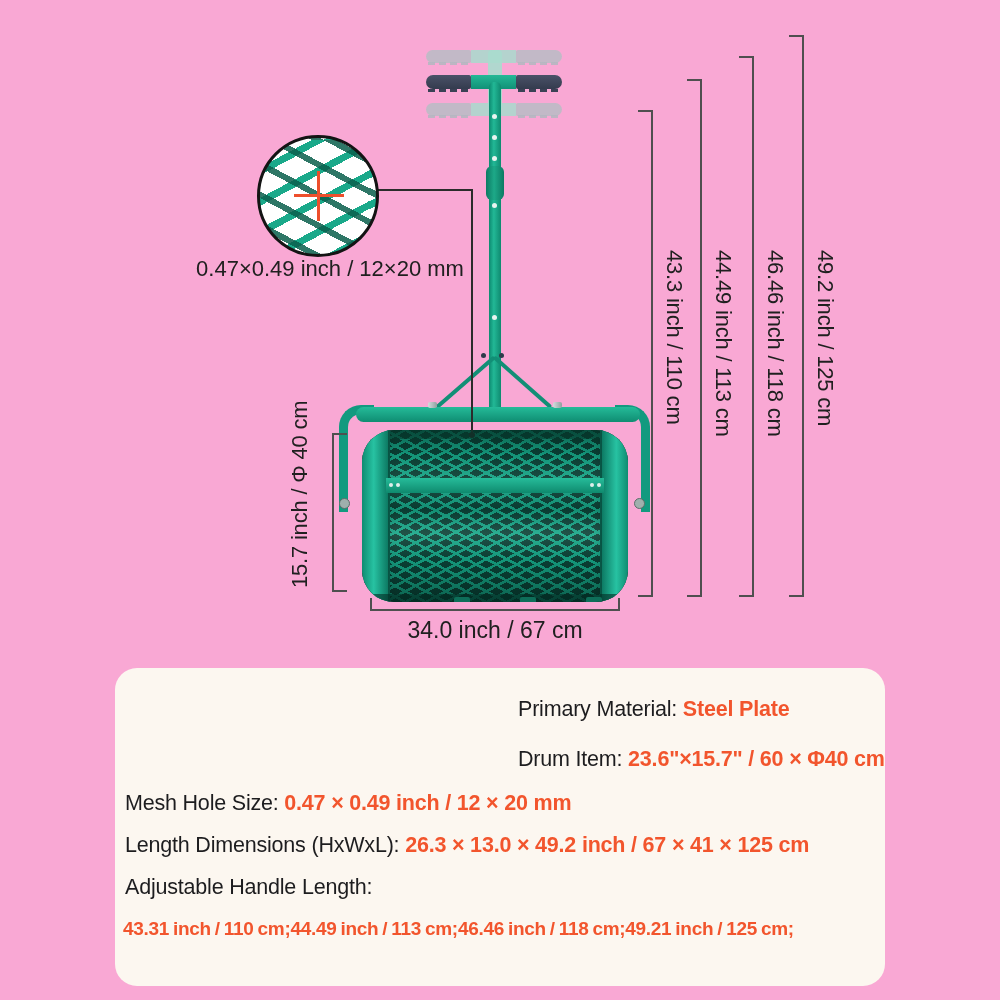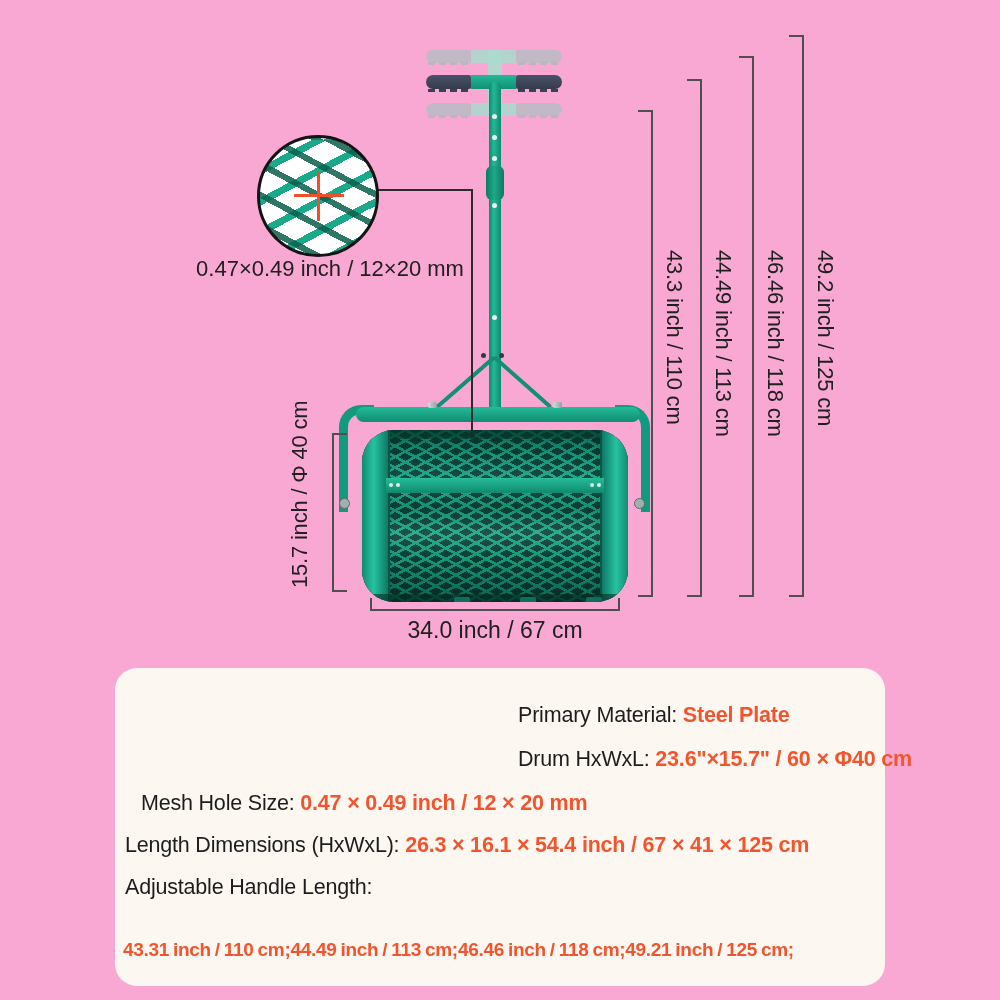--- a/index.html
+++ b/index.html
@@ -80,21 +80,21 @@
     background:linear-gradient(180deg,#26bc9a,#0f8a6e);}
   .hingeDot{position:absolute;width:4px;height:4px;border-radius:50%;background:#dfeeea;top:5px;}
   .rimTop{position:absolute;left:24px;right:24px;top:0;height:9px;background:rgba(6,58,46,.55);z-index:1;}
   .rimBot{position:absolute;left:0;right:0;bottom:0;height:8px;background:rgba(4,45,36,.6);z-index:3;}
   .clip{position:absolute;bottom:0;width:16px;height:5px;background:#0e6e59;z-index:4;border-radius:2px 2px 0 0;}
 
   
   #panel{position:absolute;left:115px;top:668px;width:770px;height:318px;border-radius:22px;background:#fcf7f0;}
   .specrow{position:absolute;font-size:21.5px;line-height:26px;letter-spacing:-0.2px;white-space:nowrap;color:#1d1d1f;}
   .specval{font-weight:bold;color:#f2552d;}
-  #row6{font-size:19px;font-weight:bold;color:#f2552d;letter-spacing:-0.3px;word-spacing:-1px;margin-top:21px;}
+  #row6{font-size:19px;font-weight:bold;color:#f2552d;letter-spacing:-0.3px;word-spacing:-1px;}
 </style>
 </head>
 <body>
 
 <div id="stage">
 
   <div>
 
     <div class="hbar ghost" style="left:426px;top:50px;width:136px;">
       <div class="grip l" style="width:45px;"></div>
@@ -199,31 +199,31 @@
   </div>
 
   <div>
     <div class="dtick" style="left:370px;top:609px;width:250px;"></div>
     <div class="vtick" style="left:370px;top:598px;height:13px;"></div>
     <div class="vtick" style="left:618px;top:598px;height:13px;"></div>
     <div class="hlabel" style="left:345px;top:617px;width:300px;">34.0 inch / 67 cm</div>
   </div>
 
   <div id="panel">
-    <div class="specrow" style="left:403px;top:34px;">
+    <div class="specrow" style="left:403px;top:28px;">
       <span>Primary Material: </span><span class="specval">Steel Plate</span>
     </div>
     <div class="specrow" style="left:403px;top:78px;">
-      <span>Drum HxWxL: </span><span class="specval">23.6"×15.7" / 60 × Φ40 cm</span>
-    </div>
-    <div class="specrow" style="left:26px;top:122px;">
+      <span>Drum Item: </span><span class="specval">23.6"×15.7" / 60 × Φ40 cm</span>
+    </div>
+    <div class="specrow" style="left:10px;top:122px;">
       <span>Mesh Hole Size: </span><span class="specval">0.47 × 0.49 inch / 12 × 20 mm</span>
     </div>
     <div class="specrow" style="left:10px;top:164px;">
-      <span>Length Dimensions (HxWxL): </span><span class="specval">26.3 × 16.1 × 54.4 inch / 67 × 41 × 125 cm</span>
+      <span>Length Dimensions (HxWxL): </span><span class="specval">26.3 × 13.0 × 49.2 inch / 67 × 41 × 125 cm</span>
     </div>
     <div class="specrow" style="left:10px;top:206px;">
       <span>Adjustable Handle Length:</span>
     </div>
     <div class="specrow" id="row6" style="left:8px;top:248px;">43.31 inch / 110 cm;44.49 inch / 113 cm;46.46 inch / 118 cm;49.21 inch / 125 cm;</div>
   </div>
 
 </div>
 
 </body></html>

